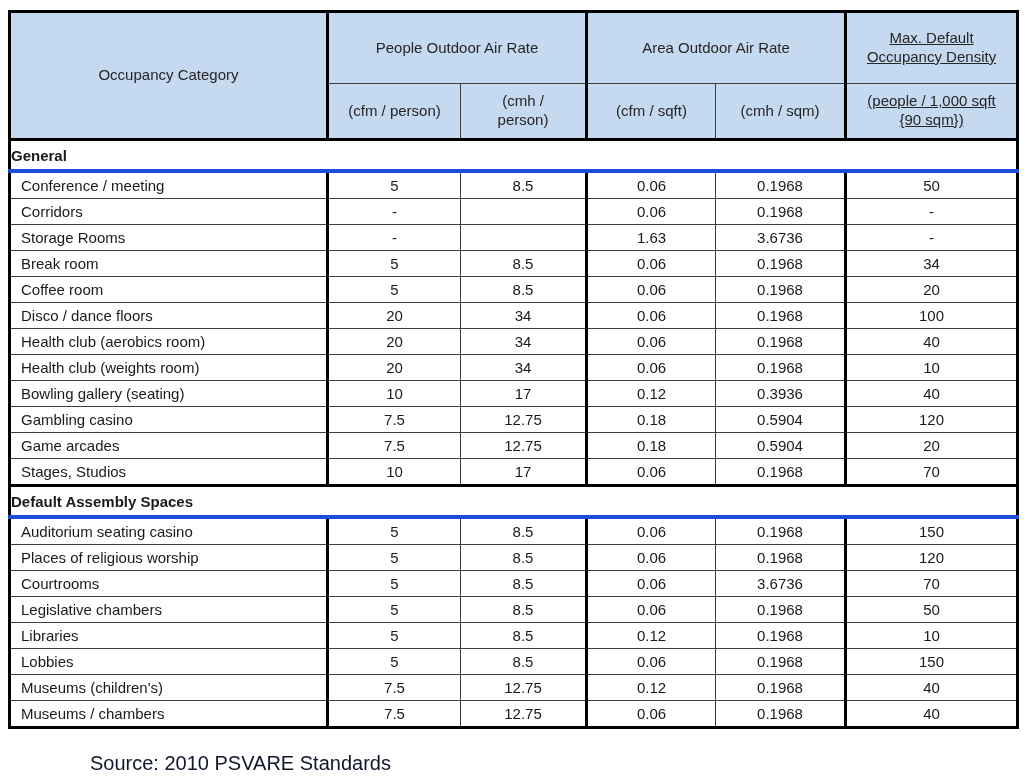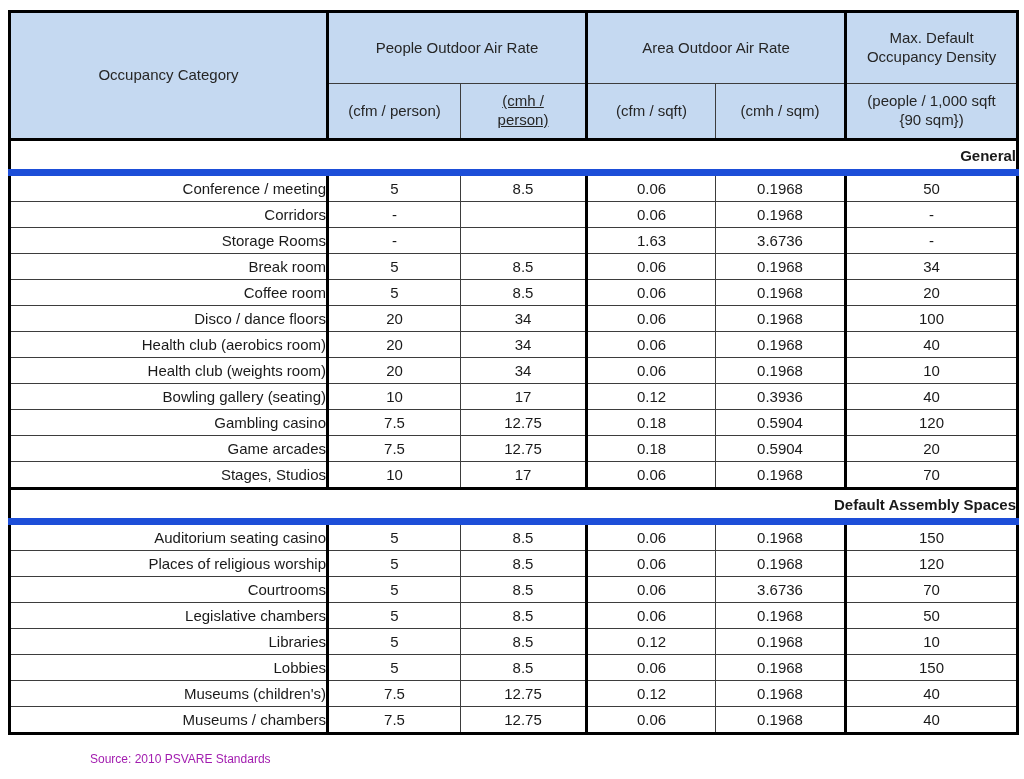--- a/index.html
+++ b/index.html
@@ -44,43 +44,43 @@
   thead th {
     background: #c5d9f1;
     font-weight: normal;
     text-align: center;
     color: #262626;
     line-height: 1.25;
   }
   thead tr.grp th { height: 70px; }
   thead tr.sub th { height: 54px; border-bottom: 3px solid #000000; }
   th.cat-head { }
-  th.wrap-narrow { padding: 0 23px; text-decoration: underline; }
-  th.wrap-density { padding: 0 14px; }
+  th.wrap-narrow { padding: 0 23px; }
+  th.wrap-density { padding: 0 14px; text-decoration: underline; }
 
   tr.section td {
     height: 28px;
     border-top: 3px solid #000000;
-    border-bottom: 7px solid #1d4ed8;
+    border-bottom: 4px solid #1d4ed8;
     font-weight: bold;
-    text-align: right;
+    text-align: left;
   }
   tbody td { height: 25px; }
   td.cat {
-    text-align: right;
+    text-align: left;
     padding-left: 10px;
   }
   td.v { text-align: center; }
 
   .source-note {
     position: absolute;
     left: 90px;
     top: 752px;
-    font-size: 12px;
-    color: #a21caf;
+    font-size: 20px;
+    color: #0f172a;
   }
 </style>
 </head>
 <body>
 
 <div class="table-wrap">
   <table class="vent">
     <colgroup>
       <col class="c-cat">
         <col class="c-cfmp">

